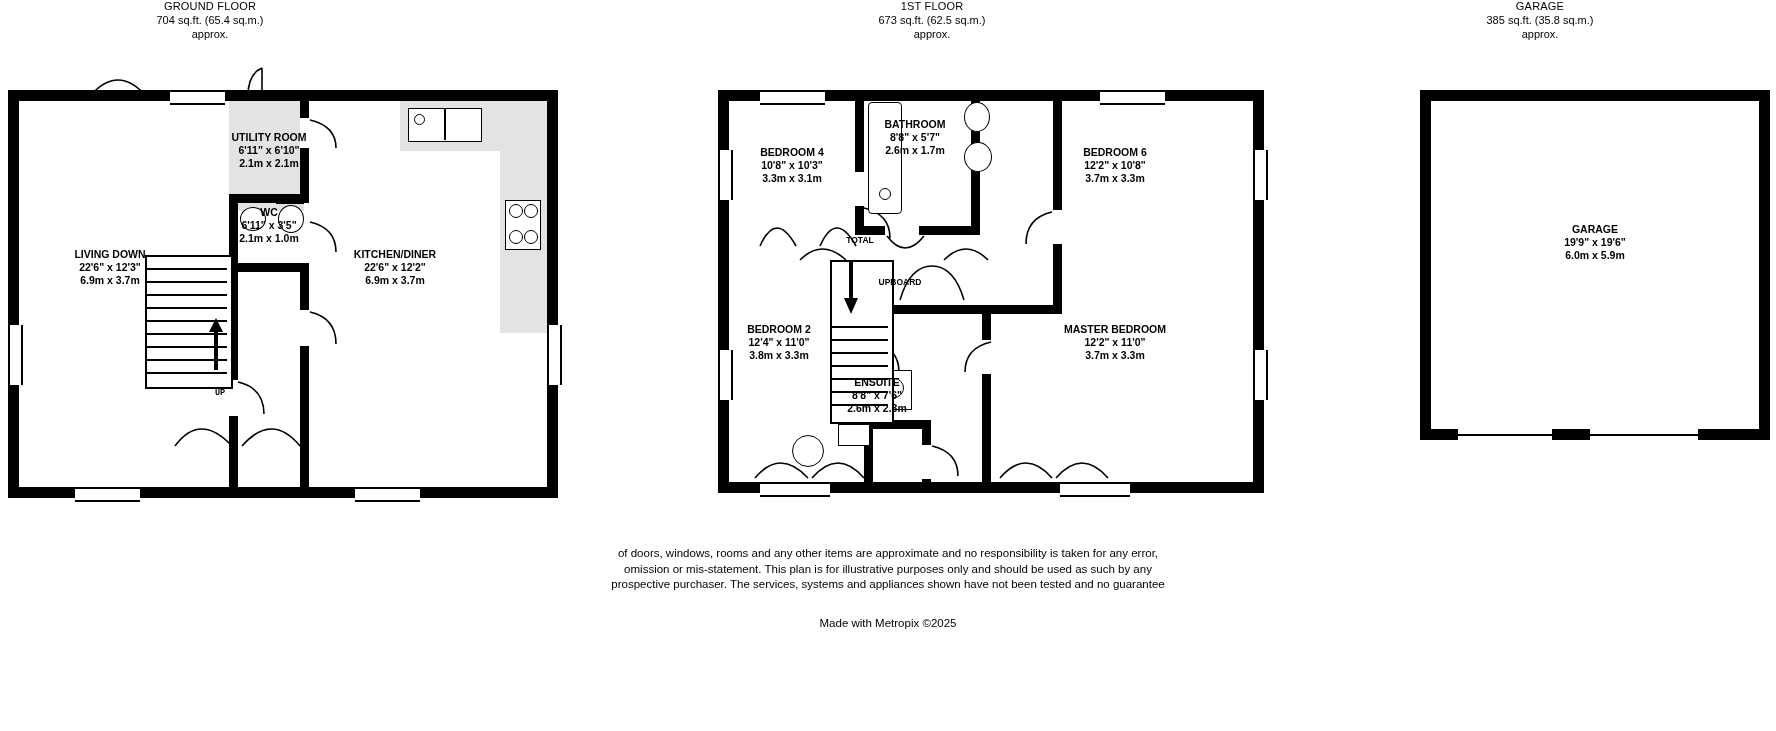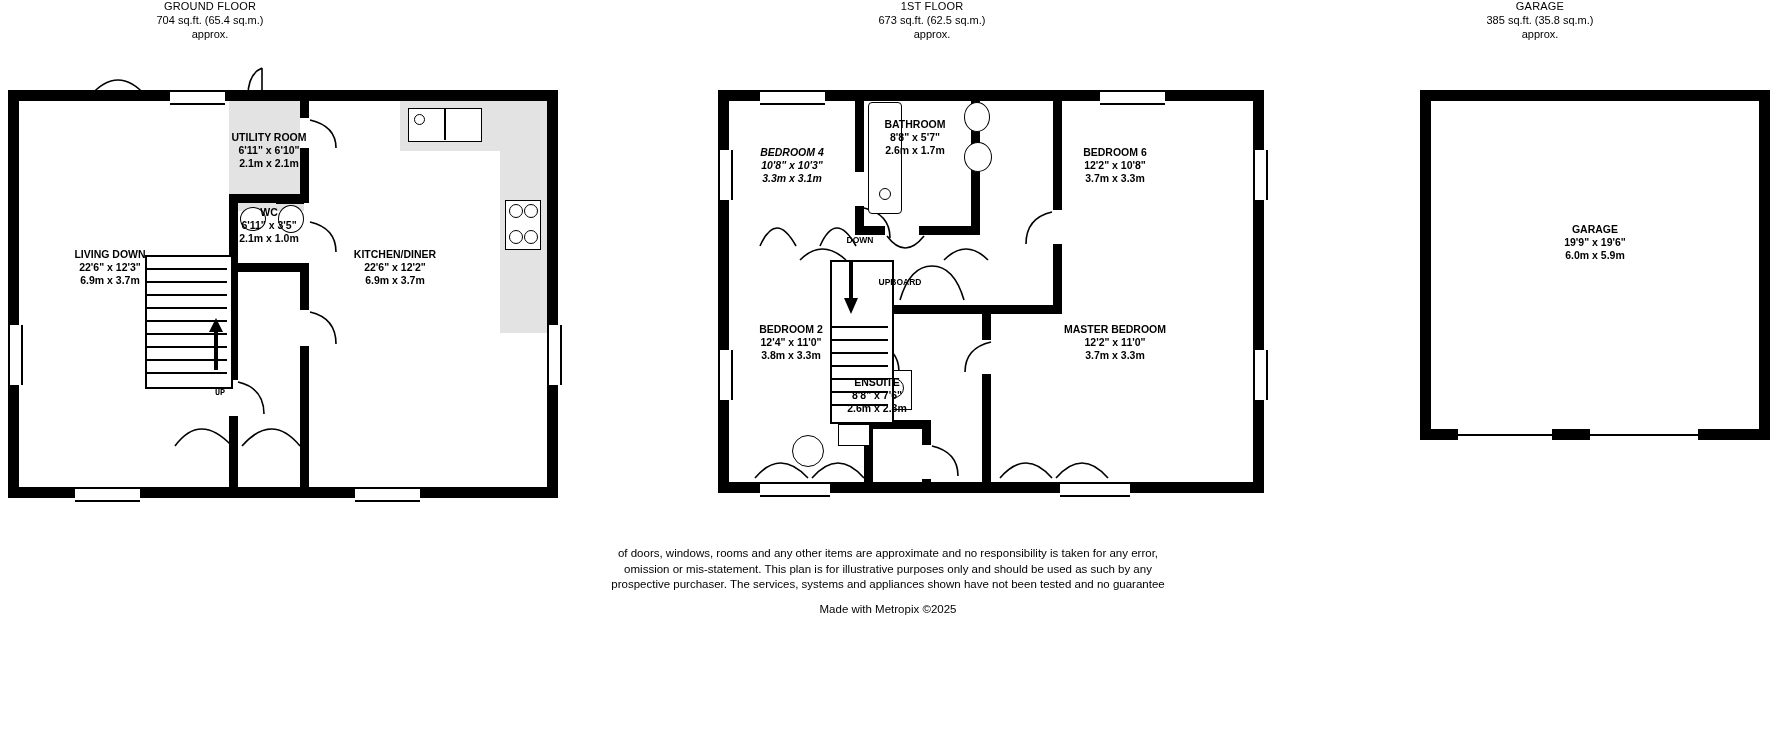--- a/index.html
+++ b/index.html
@@ -30,21 +30,21 @@
   .oval{border-radius:50%;}
   .rounded{border-radius:4px;}
 
   
   .stairs{position:absolute;border:2px solid #000;background:#fff;}
 
   
   .footer{position:absolute;left:0;right:0;text-align:center;}
   .total{font-size:17px;}
   .disc{font-size:11.5px;line-height:1.35;margin-top:8px;}
-  .made{font-size:11.5px;margin-top:10px;}
+  .made{font-size:11.5px;margin-top:24px;}
 </style>
 </head>
 <body>
 
 <div class="floor-head" style="left:140px;top:0;width:140px;">
   <div class="t">GROUND FLOOR</div>
   <div class="s">704 sq.ft. (65.4 sq.m.) approx.</div>
 </div>
 <div class="floor-head" style="left:862px;top:0;width:140px;">
   <div class="t">1ST FLOOR</div>
@@ -213,39 +213,39 @@
   <div class="thin" style="left:132px;top:266px;width:56px;height:1.5px;"></div>
   <div class="thin" style="left:132px;top:279px;width:56px;height:1.5px;"></div>
   <div class="thin" style="left:132px;top:292px;width:56px;height:1.5px;"></div>
   <div class="thin" style="left:132px;top:305px;width:56px;height:1.5px;"></div>
   <div class="thin" style="left:132px;top:318px;width:56px;height:1.5px;"></div>
   <div class="thin" style="left:132px;top:331px;width:56px;height:1.5px;"></div>
   <div class="thin" style="left:132px;top:344px;width:56px;height:1.5px;"></div>
   <svg style="position:absolute;left:140px;top:200px;width:22px;height:60px;" viewBox="0 0 22 60">
     <path d="M11 54 L18 38 L13 38 L13 2 L9 2 L9 38 L4 38 Z" fill="#000"></path>
   </svg>
-  <div class="tinylabel" style="left:125px;top:175px;width:70px;">DOWN</div>
+  <div class="tinylabel" style="left:125px;top:175px;width:70px;">TOTAL</div>
   <div class="tinylabel" style="left:160px;top:217px;width:80px;">UPBOARD</div>
 
-  <div class="rl" style="left:30px;top:86px;width:124px;font-style:italic;">
+  <div class="rl" style="left:30px;top:86px;width:124px;">
     <div class="n">BEDROOM 4</div>
     <div class="d">10'8"  x 10'3"</div>
     <div class="d">3.3m  x 3.1m</div>
   </div>
   <div class="rl" style="left:150px;top:58px;width:130px;">
     <div class="n">BATHROOM</div>
     <div class="d">8'8"  x 5'7"</div>
     <div class="d">2.6m  x 1.7m</div>
   </div>
   <div class="rl" style="left:350px;top:86px;width:130px;">
     <div class="n">BEDROOM 6</div>
     <div class="d">12'2"  x 10'8"</div>
     <div class="d">3.7m  x 3.3m</div>
   </div>
-  <div class="rl" style="left:26px;top:263px;width:130px;">
+  <div class="rl" style="left:14px;top:263px;width:130px;">
     <div class="n">BEDROOM 2</div>
     <div class="d">12'4"  x 11'0"</div>
     <div class="d">3.8m  x 3.3m</div>
   </div>
   <div class="rl" style="left:335px;top:263px;width:160px;">
     <div class="n">MASTER BEDROOM</div>
     <div class="d">12'2"  x 11'0"</div>
     <div class="d">3.7m  x 3.3m</div>
   </div>
   <div class="rl" style="left:112px;top:316px;width:130px;">

